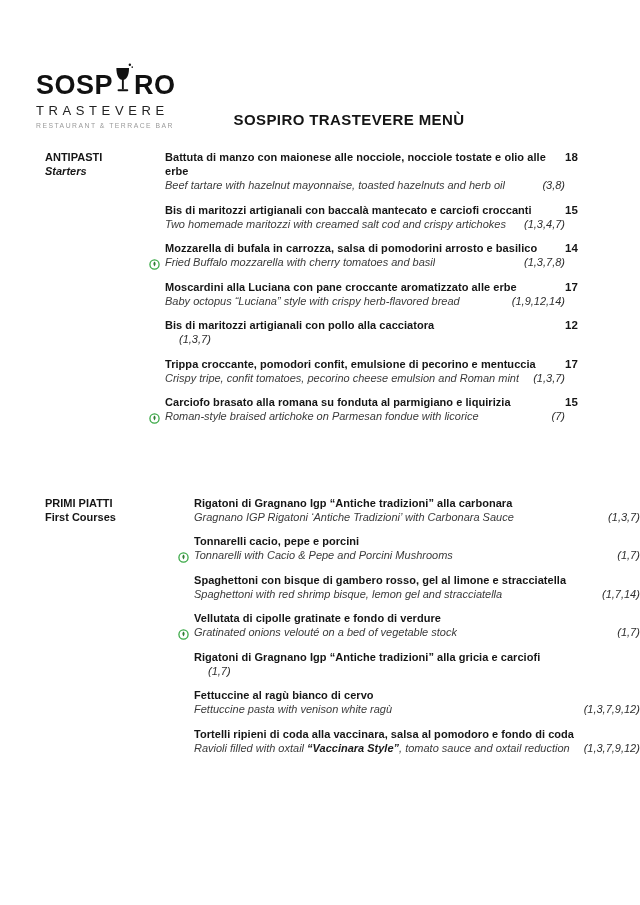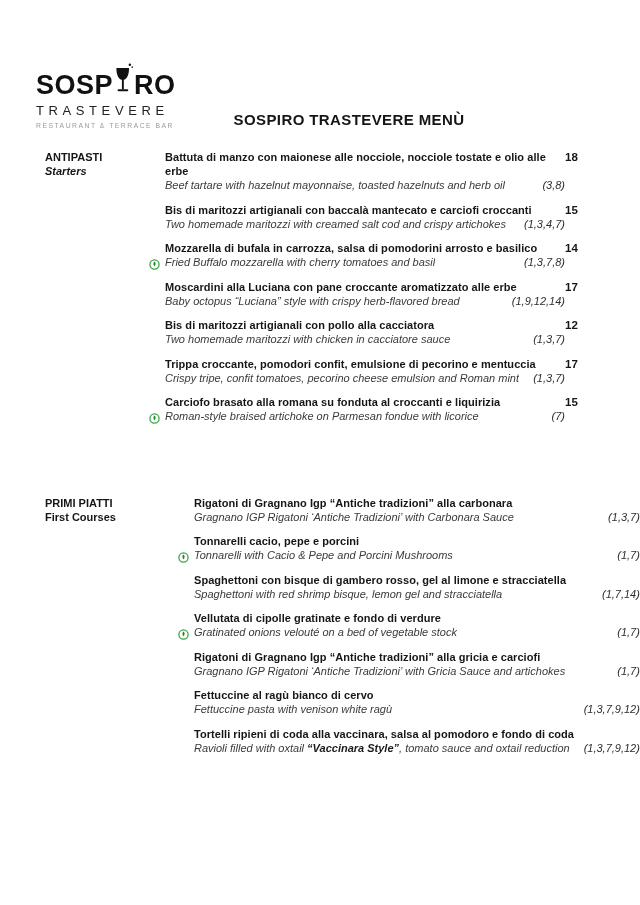--- a/index.html
+++ b/index.html
@@ -161,21 +161,20 @@
       </div>
     </div>
     <div class="price">17</div>
   </div>
 
   <div class="item">
 
     <div class="item-text">
       <div class="item-name">Bis di maritozzi artigianali con pollo alla cacciatora</div>
       <div class="desc-row">
-        <span class="desc"><span>Two homemade maritozzi with chicken in cacciatore sauce</span><b></b><span></span></span>
         <span class="allergens">(1,3,7)</span>
       </div>
     </div>
     <div class="price">12</div>
   </div>
 
   <div class="item">
 
     <div class="item-text">
       <div class="item-name">Trippa croccante, pomodori confit, emulsione di pecorino e mentuccia</div>
@@ -188,21 +187,21 @@
   </div>
 
   <div class="item">
     <span class="veg-icon">
       <svg width="11" height="11" viewBox="0 0 12 12">
         <circle cx="6" cy="6" r="5" fill="none" stroke="#39a845" stroke-width="1.4"></circle>
         <path d="M6 2.8 C4.4 3.9 4.4 6.4 6 8.2 C7.6 6.4 7.6 3.9 6 2.8 Z" fill="#2e7d32"></path>
       </svg>
     </span>
     <div class="item-text">
-      <div class="item-name">Carciofo brasato alla romana su fonduta al croccanti e liquirizia</div>
+      <div class="item-name">Carciofo brasato alla romana su fonduta al parmigiano e liquirizia</div>
       <div class="desc-row">
         <span class="desc"><span>Roman-style braised artichoke on Parmesan fondue with licorice</span><b></b><span></span></span>
         <span class="allergens">(7)</span>
       </div>
     </div>
     <div class="price">15</div>
   </div>
 </div>
     </div>
 
@@ -268,21 +267,20 @@
       </div>
     </div>
     <div class="price">17</div>
   </div>
 
   <div class="item">
 
     <div class="item-text">
       <div class="item-name">Rigatoni di Gragnano Igp “Antiche tradizioni” alla gricia e carciofi</div>
       <div class="desc-row">
-        <span class="desc"><span>Gragnano IGP Rigatoni ‘Antiche Tradizioni’ with Gricia Sauce and artichokes</span><b></b><span></span></span>
         <span class="allergens">(1,7)</span>
       </div>
     </div>
     <div class="price">18</div>
   </div>
 
   <div class="item">
 
     <div class="item-text">
       <div class="item-name">Fettuccine al ragù bianco di cervo</div>

